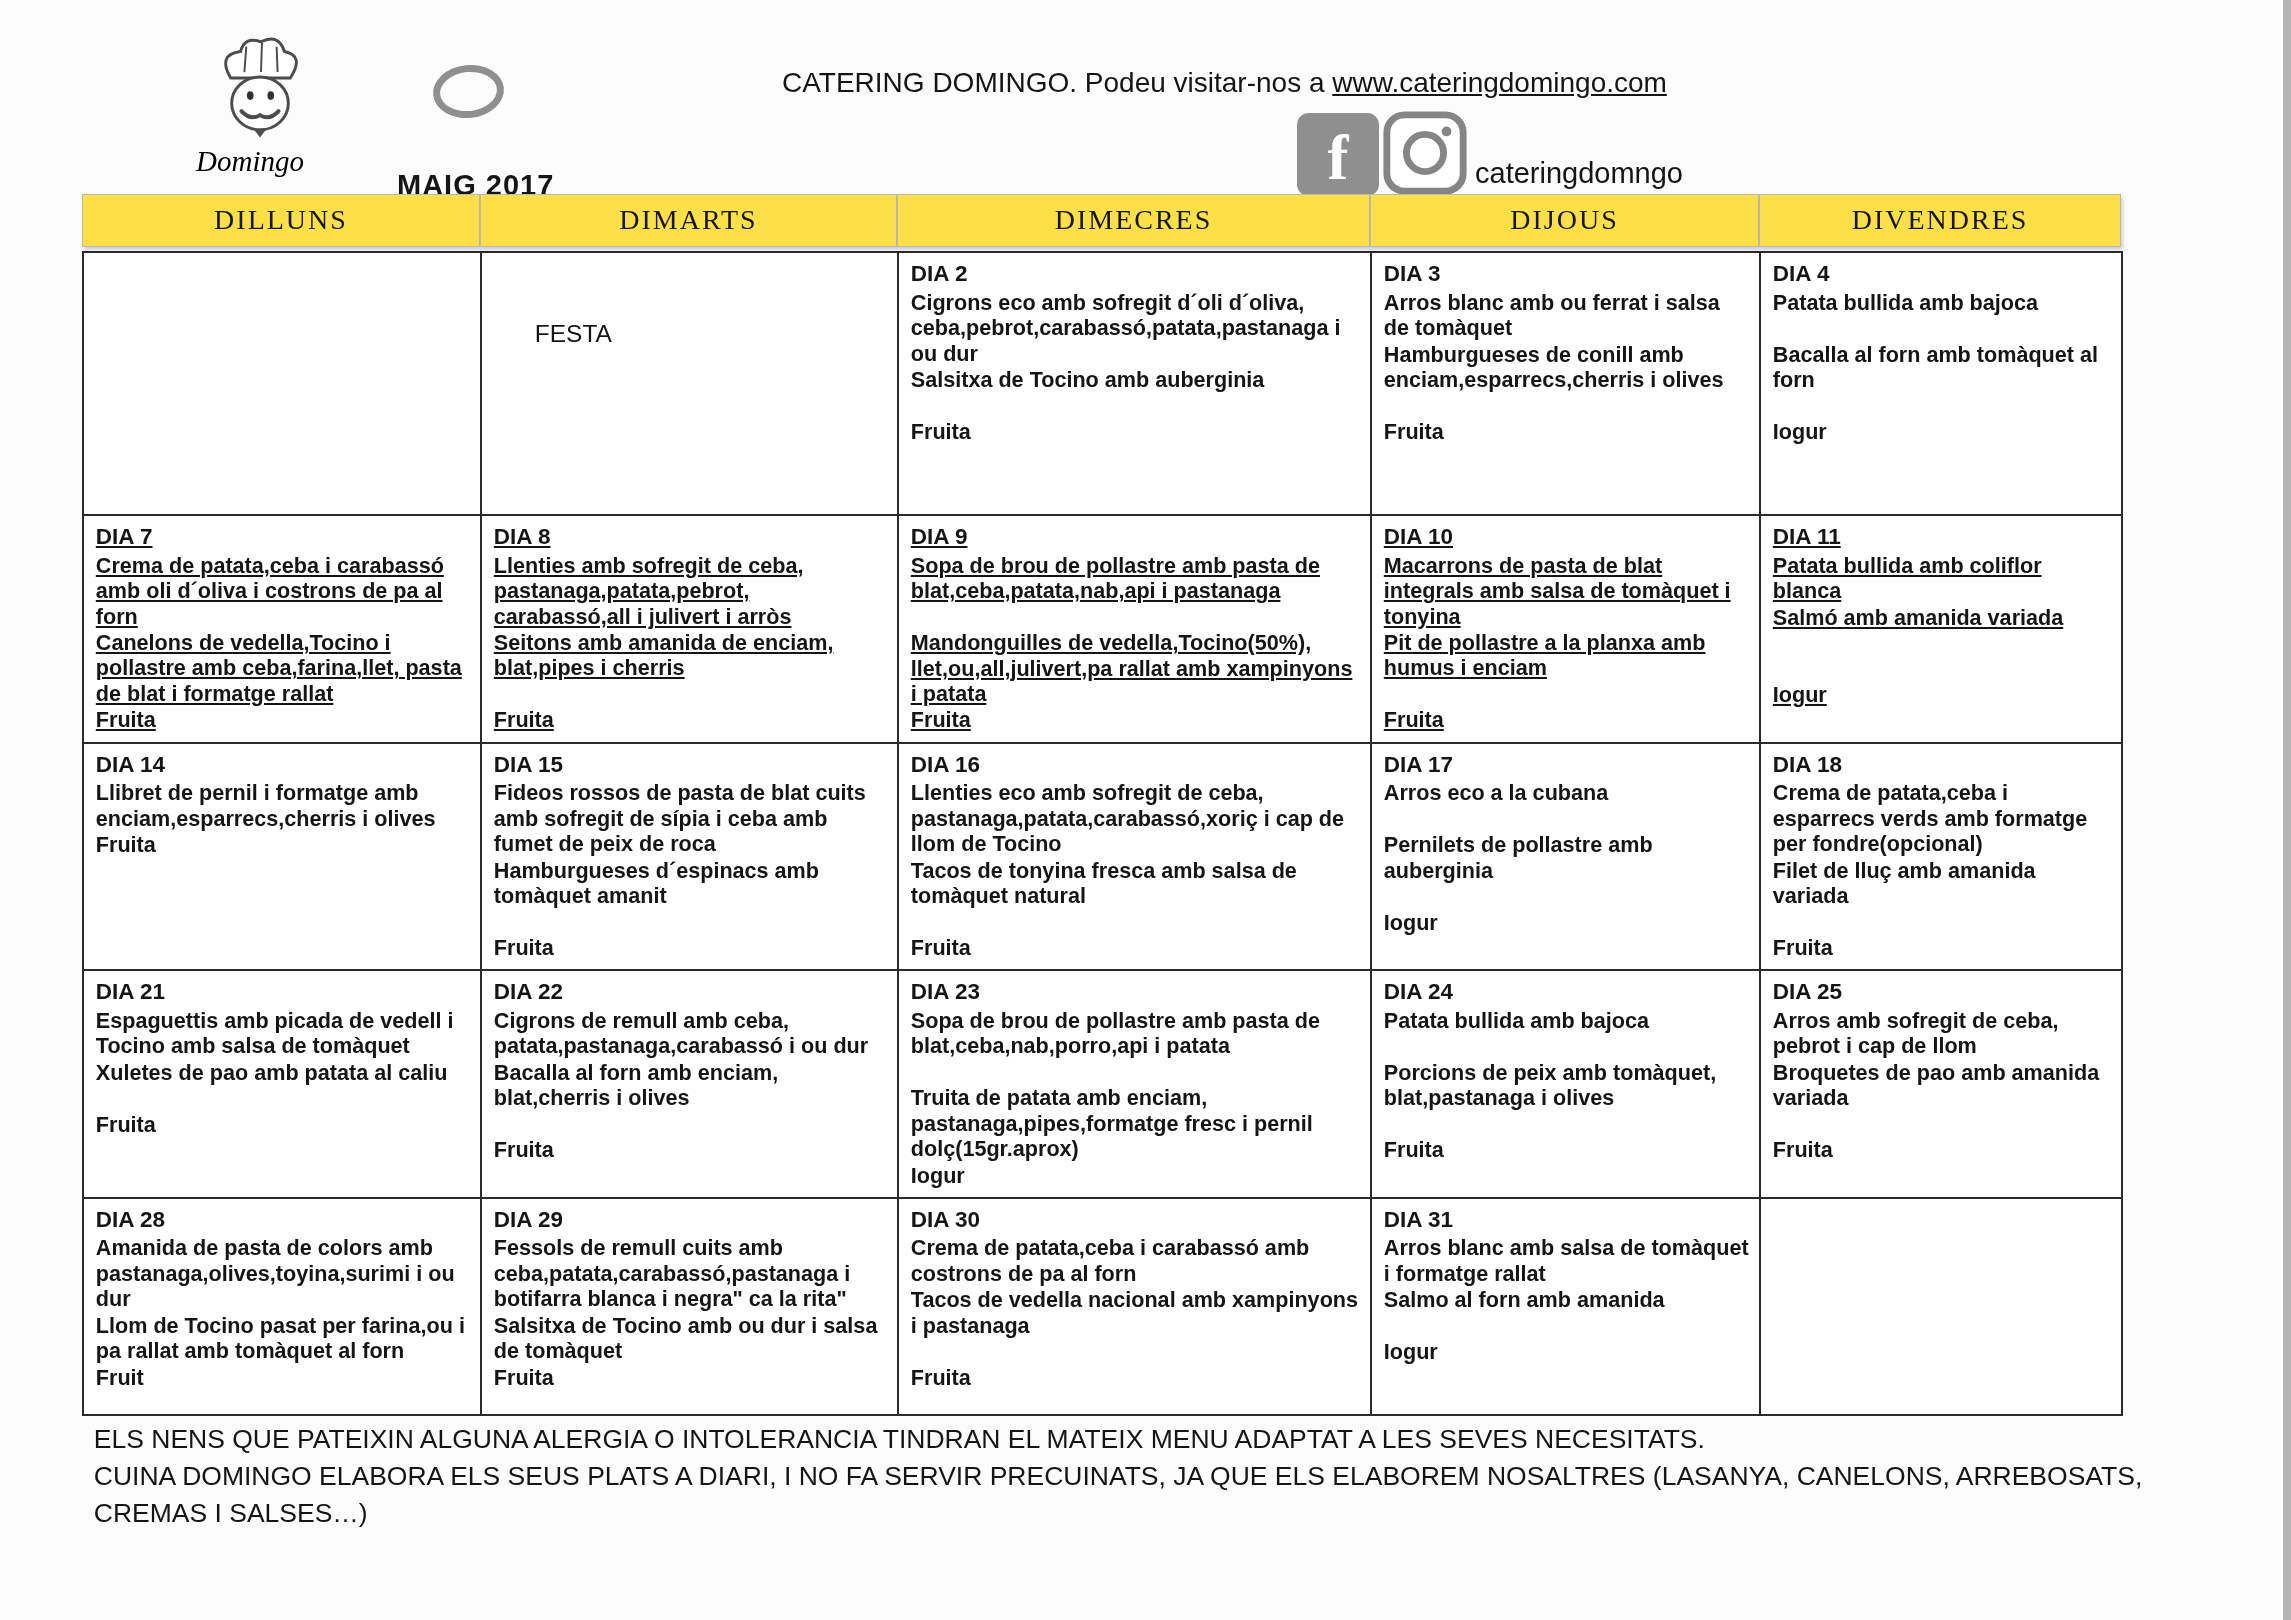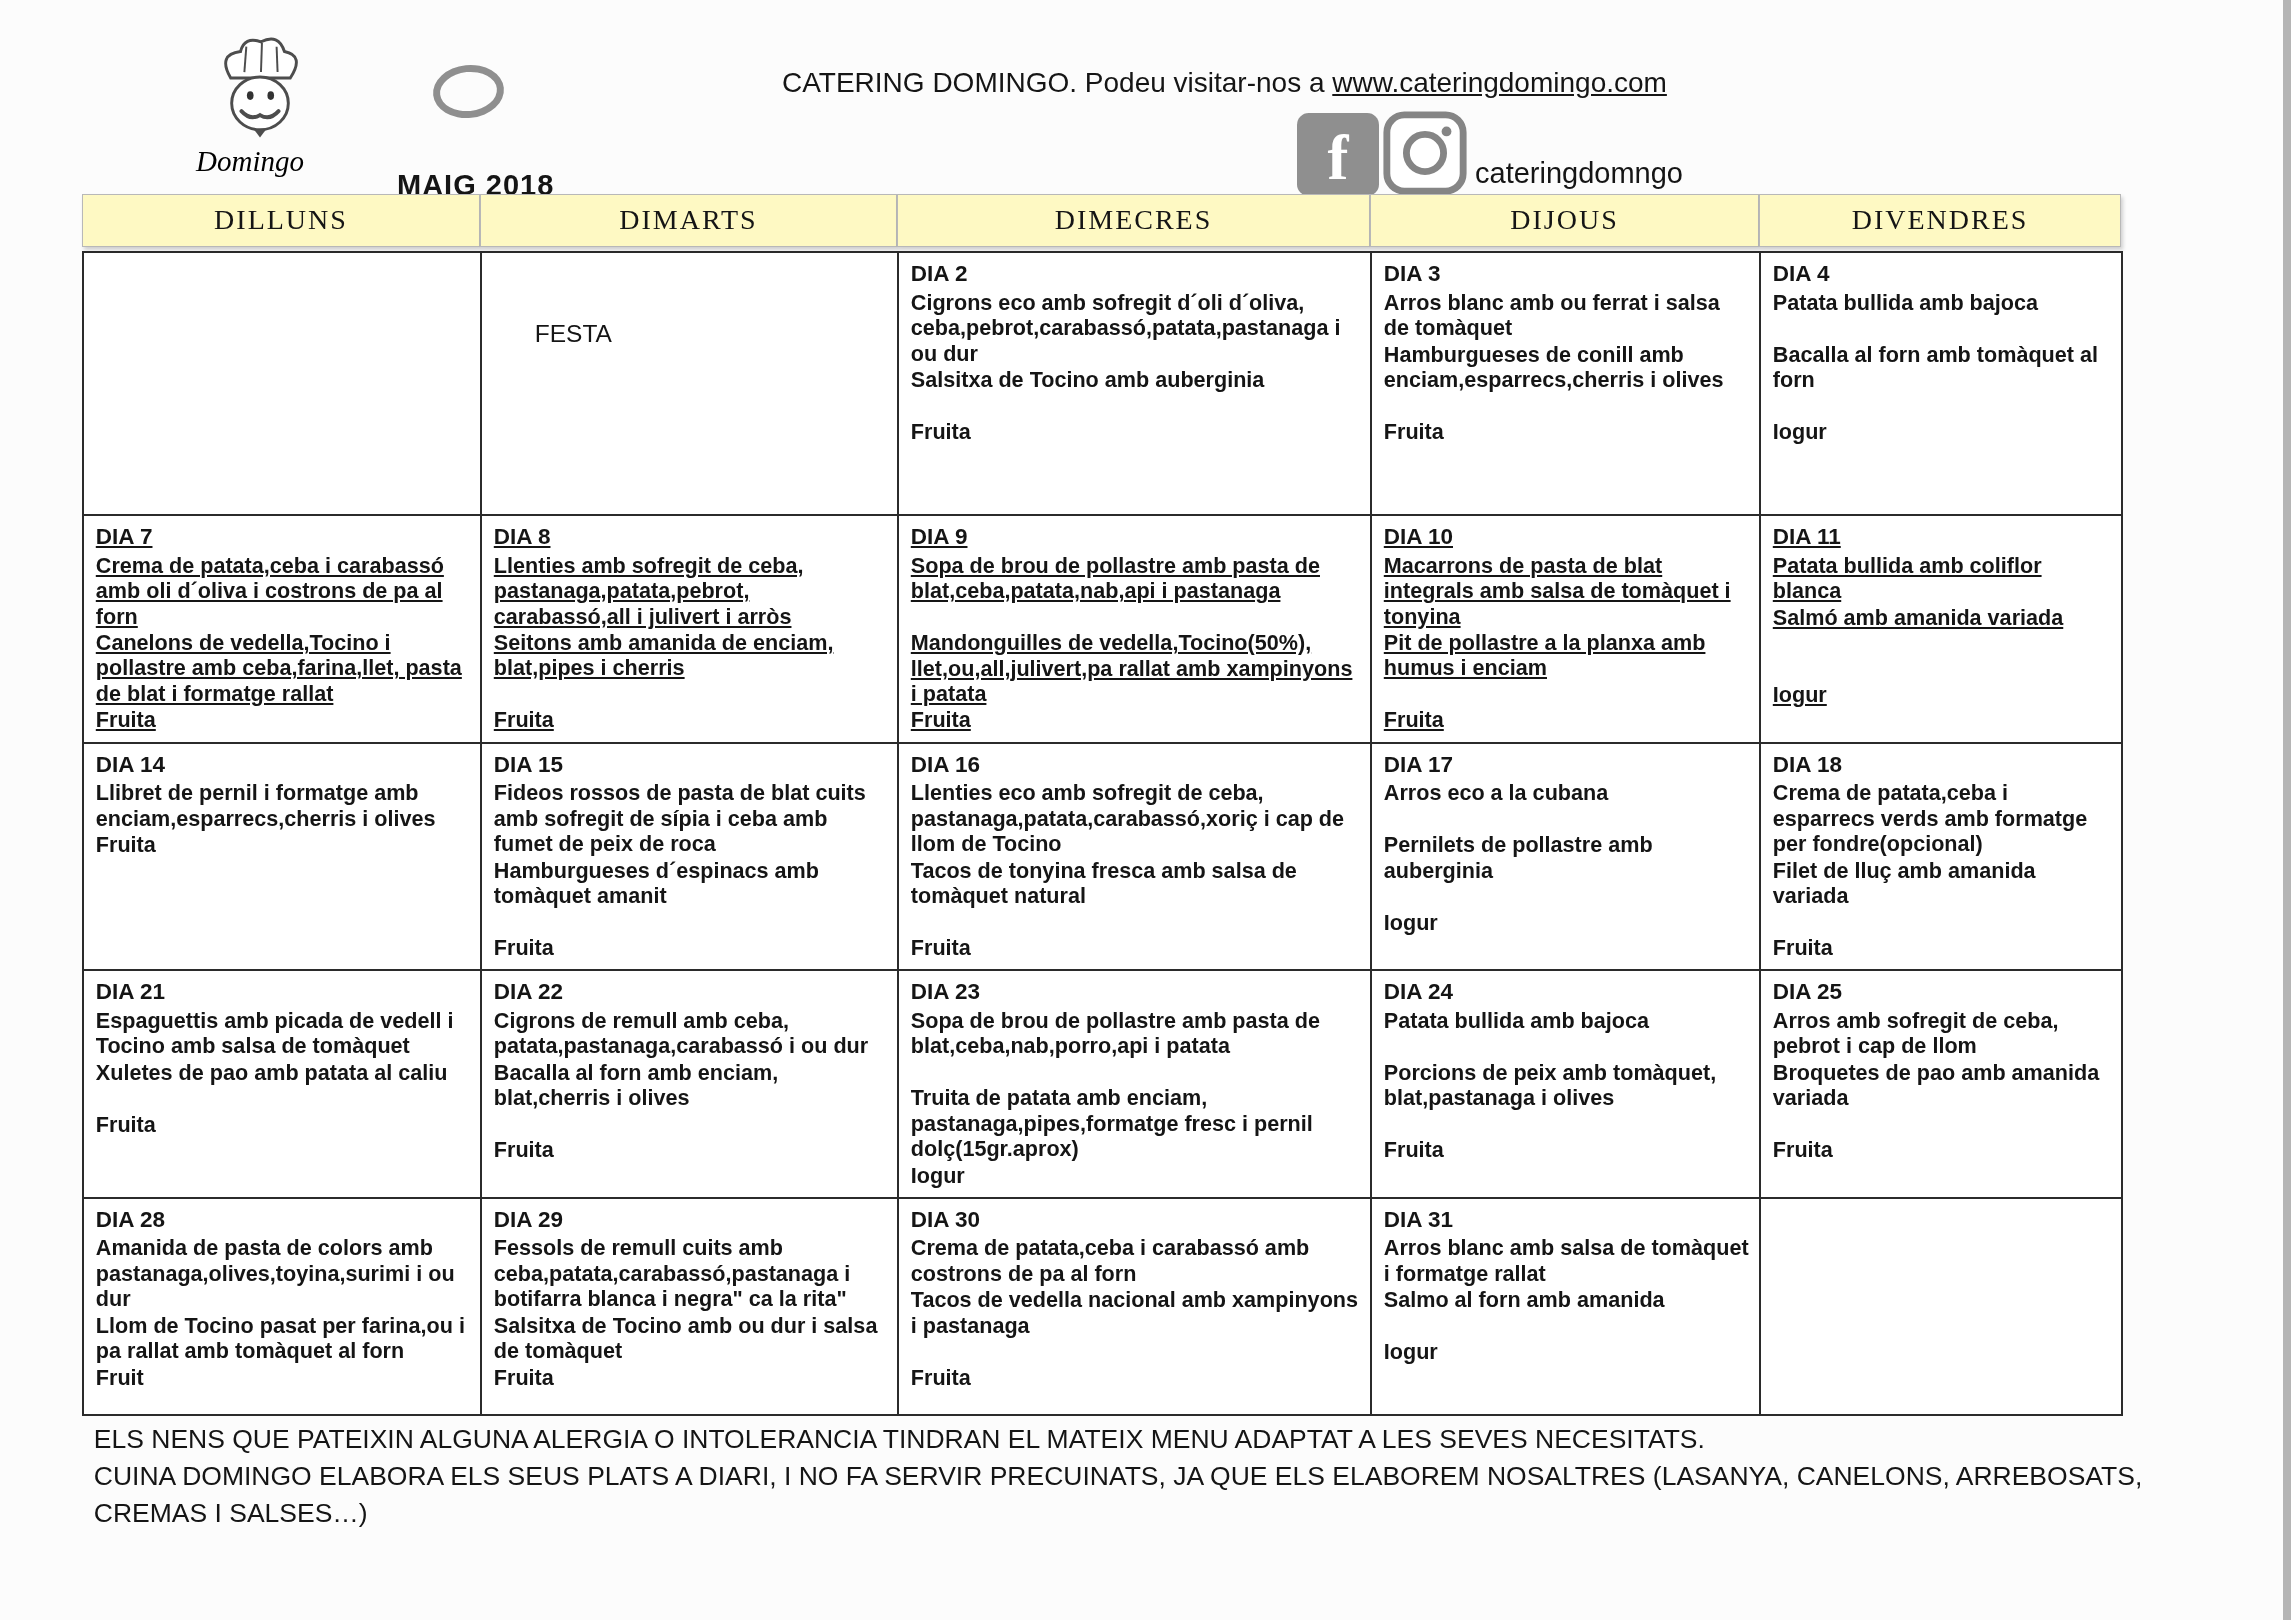--- a/index.html
+++ b/index.html
@@ -22,21 +22,21 @@
   .title .url { text-decoration:underline;margin-top:32px; }
   .fb-icon { position:absolute; left:1297px; top:113px; width:82px; height:83px;
              background:#8f8f8f; border-radius:11.8px; color:#fff; text-align:center;
              font-family:"Liberation Serif", serif; font-weight:bold; font-size:63px; line-height:90px; }
   .ig-icon { position:absolute; left:1380px; top:108px; }
   .handle { position:absolute; left:1475px; top:157px; font-size:29px; }
 
   
   .menu-area { position:absolute; left:82px; top:194px; width:2196px; }
   .thead { display:grid; grid-template-columns:398px 417px 473px 389px 362px; margin-bottom:4.9px; width:2039px; }
-  .th { border:1px solid #b8b8b8; background:#fef9c3; text-align:center;
+  .th { border:1px solid #b8b8b8; background:#fde047; text-align:center;
         font-family:"Liberation Serif", serif; font-size:28px; letter-spacing:2px;
         padding:8.8px 0 9.8px; box-shadow:2px 2.9px 3.9px rgba(0,0,0,0.18); }
   .tbody { display:grid; grid-template-columns:398px 417px 473px 389px 362px;
            border-top:2px solid #2b2b2b; border-left:2px solid #2b2b2b; background:#fff; width:2039px; }
   .cell { border-right:2px solid #2b2b2b; border-bottom:2px solid #2b2b2b;
           padding:5.9px 9.8px 7.8px 11.8px; font-size:21.6px; font-weight:bold; line-height:1.18; }
   .row0 { min-height:247px; } .row1 { min-height:194px;text-decoration:underline; } .row2 { min-height:196px; }
   .row3 { min-height:210px; } .row4 { min-height:201px; }
   .day  { font-size:22.5px; margin:2px 0 2px; }
   .line { margin:0 0 1px; }
@@ -61,21 +61,21 @@
     <ellipse cx="60" cy="72" rx="29" ry="27" fill="#ffffff" stroke="#4d4d4d" stroke-width="3"></ellipse>
     <ellipse cx="50" cy="64" rx="3.4" ry="4.5" fill="#333"></ellipse>
     <ellipse cx="71" cy="64" rx="3.4" ry="4.5" fill="#333"></ellipse>
     <path d="M41 80 Q50 90 60 84 Q70 90 79 80" fill="none" stroke="#4d4d4d" stroke-width="4" stroke-linecap="round"></path>
     <path d="M54 99 L66 99 L60 107 Z" fill="#4d4d4d"></path>
   </svg>
 </div>
 <div class="logo-word">Domingo</div>
 <div class="ring"></div>
 
-<div class="month">MAIG 2018</div>
+<div class="month">MAIG 2017</div>
 
 <div class="title"><span>CATERING DOMINGO. Podeu visitar-nos a </span><span class="url">www.cateringdomingo.com</span></div>
 
 <div class="fb-icon">f</div>
 <div class="ig-icon">
   <svg width="90" height="90" viewBox="0 0 92 92">
     <rect x="7" y="7" width="78" height="78" rx="18" fill="#ffffff" stroke="#858585" stroke-width="7"></rect>
     <circle cx="46" cy="46" r="19" fill="none" stroke="#858585" stroke-width="7"></circle>
     <circle cx="68" cy="24" r="5" fill="#858585"></circle>
   </svg>

